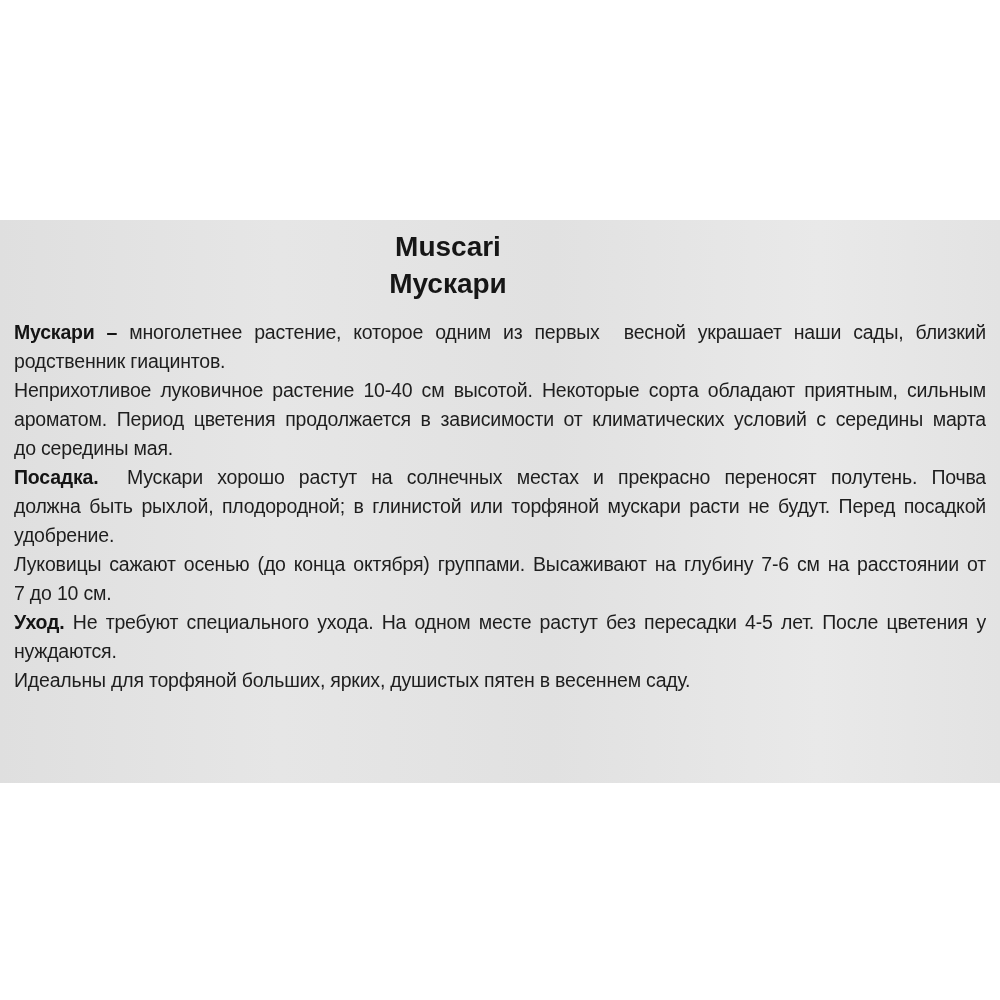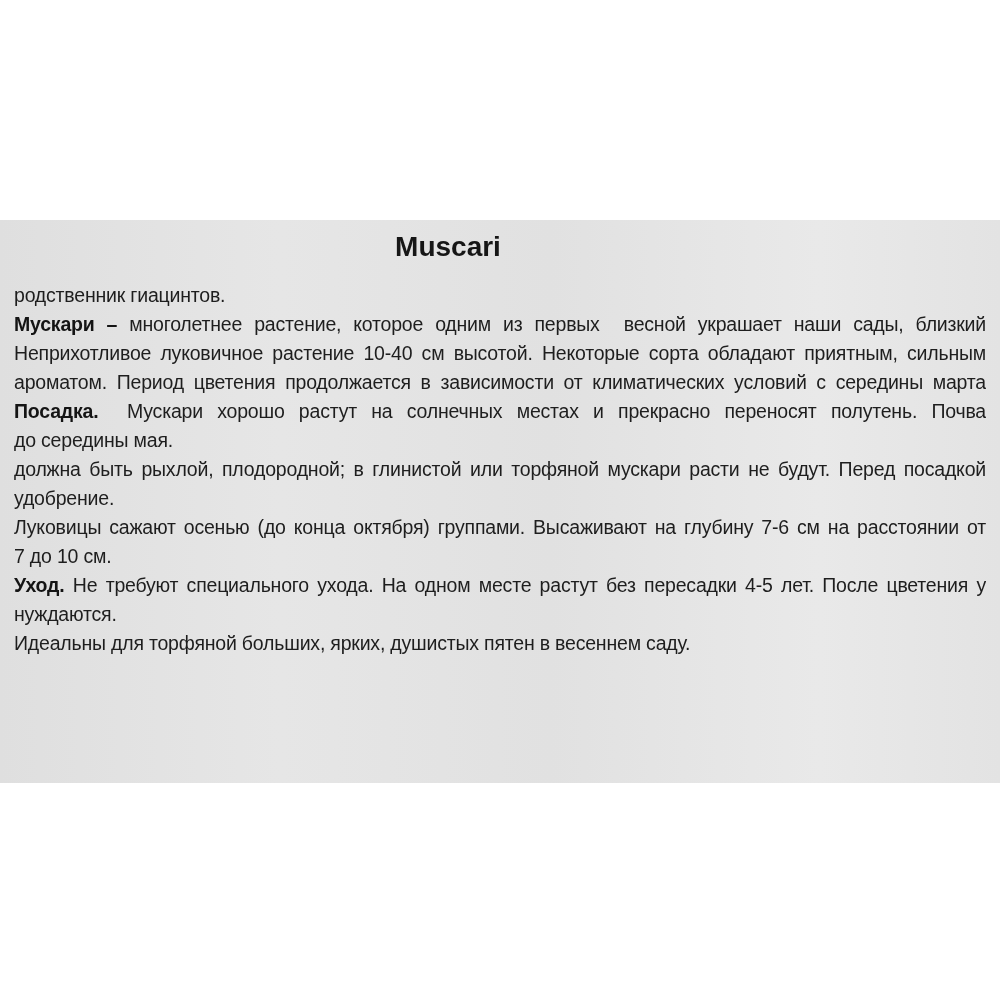--- a/index.html
+++ b/index.html
@@ -63,28 +63,29 @@
     color: #141414;
   }
 </style>
 </head>
 <body>
 
 <div class="canvas">
   <div class="label-band">
     <div class="titles">
       <div class="title-line">Muscari</div>
+      <div class="title-line">Мускари</div>
     </div>
     <div class="body-text" id="body-lines">
+        <div class="text-line justified"><span class="lead">Мускари – </span><span>многолетнее растение, которое одним из первых&nbsp; весной украшает наши сады, близкий</span></div>
         <div class="text-line plain"><span>родственник гиацинтов.</span></div>
-        <div class="text-line justified"><span class="lead">Мускари – </span><span>многолетнее растение, которое одним из первых&nbsp; весной украшает наши сады, близкий</span></div>
         <div class="text-line justified"><span>Неприхотливое луковичное растение 10-40 см высотой. Некоторые сорта обладают приятным, сильным</span></div>
         <div class="text-line justified"><span>ароматом. Период цветения продолжается в зависимости от климатических условий с середины марта</span></div>
+        <div class="text-line plain"><span>до середины мая.</span></div>
         <div class="text-line justified"><span class="lead">Посадка.</span><span>&nbsp; Мускари хорошо растут на солнечных местах и прекрасно переносят полутень. Почва</span></div>
-        <div class="text-line plain"><span>до середины мая.</span></div>
         <div class="text-line justified"><span>должна быть рыхлой, плодородной; в глинистой или торфяной мускари расти не будут. Перед посадкой</span></div>
         <div class="text-line plain"><span>удобрение.</span></div>
         <div class="text-line justified"><span>Луковицы сажают осенью (до конца октября) группами. Высаживают на глубину 7-6 см на расстоянии от</span></div>
         <div class="text-line plain"><span>7 до 10 см.</span></div>
         <div class="text-line justified"><span class="lead">Уход.</span><span> Не требуют специального ухода. На одном месте растут без пересадки 4-5 лет. После цветения у</span></div>
         <div class="text-line plain"><span>нуждаются.</span></div>
         <div class="text-line plain"><span>Идеальны для торфяной больших, ярких, душистых пятен в весеннем саду.</span></div>
       </div>
   </div>
 </div>

